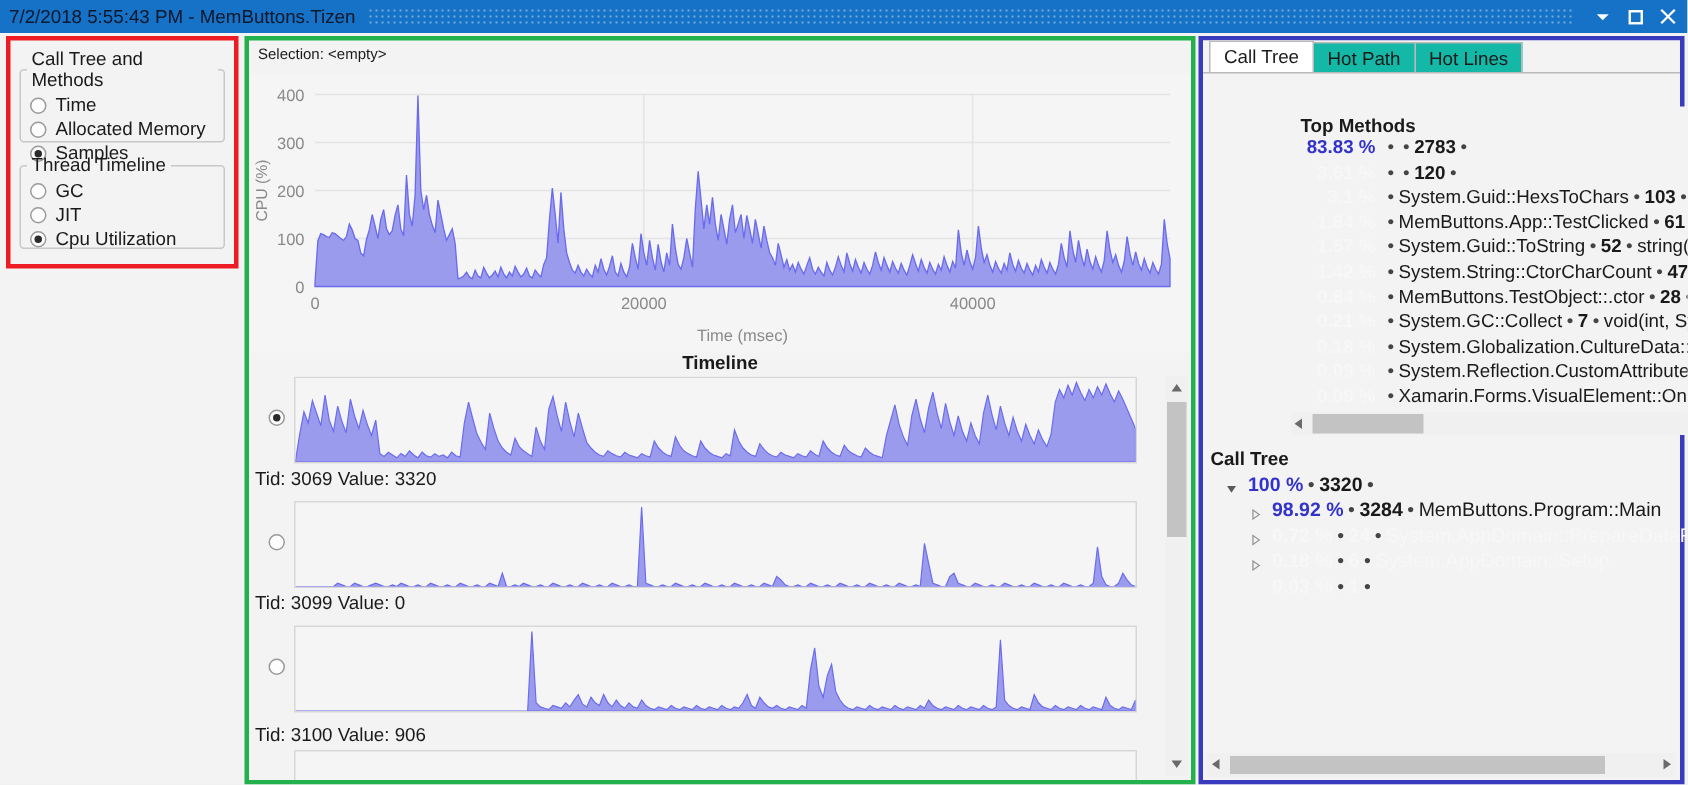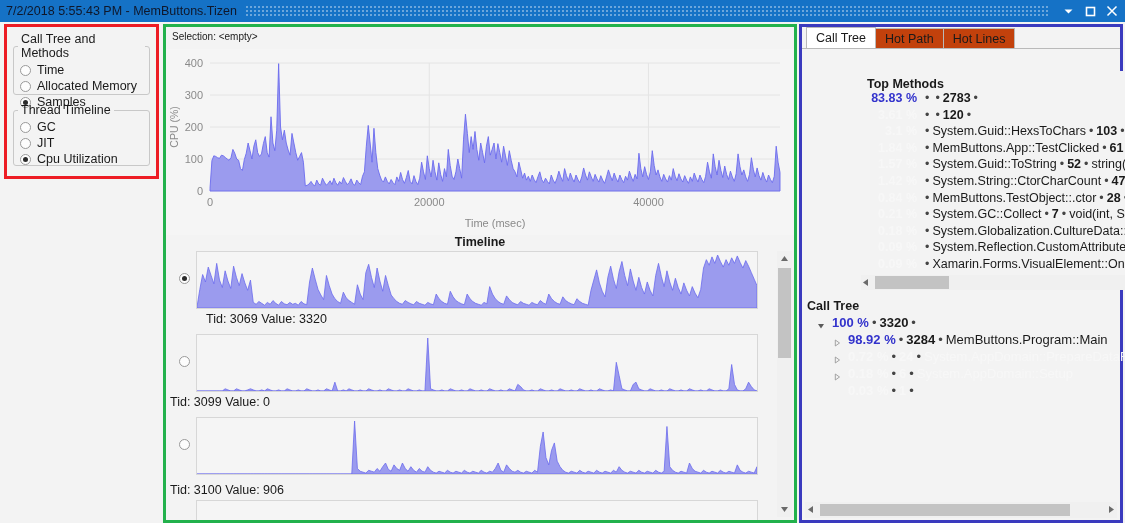--- a/index.html
+++ b/index.html
@@ -99,21 +99,21 @@
   #tl-scroll .thumb { position:absolute; left:1px; width:13px; background:#c3c3c3; }
 
   
   #right-panel {
     position:absolute; left:799px; top:2px; width:324px; height:499px;
     border:3px solid #3a3abe; background:#f3f3f3;
   }
   #tabstrip { display:flex; align-items:flex-end; height:22px; padding-left:4px; background:#f3f3f3; border-bottom:1px solid #b9b9b9; }
   .tab {
     height:20px; padding:2px 9px 0 9px; font-size:12.5px; color:#1a1a1a;
-    border:1px solid #b9b9b9; border-bottom:none; background:#c2410c;
+    border:1px solid #b9b9b9; border-bottom:none; background:#14b8a6;
     margin-right:-1px; line-height:17px;
   }
   .tab.active { background:#ffffff; height:21px; position:relative; z-index:2; }
 
   .section-title { font-size:12.5px; font-weight:bold; color:#1a1a1a; padding:6px 0 2px 6px; }
 
   
   #topmethods {
     position:absolute; left:20px; top:44px; width:312px; height:219px;
     background:#f3f3f3;
@@ -247,21 +247,21 @@
     <div id="timeline-area">
         <div class="tl-row">
           <div class="tl-radio-cell" style="top: 22px;">
             <span class="radio on" style="margin-right: 0px;"></span>
           </div>
           <div class="tl-plot" style="top: 0px; height: 58px;">
             <svg viewBox="0 0 560 56" preserveAspectRatio="none">
               <path d="M 0 56 L 0.00 55.07 L 2.81 37.40 L 5.63 22.53 L 8.44 29.96 L 11.26 15.09 L 14.07 23.46 L 16.88 31.82 L 19.70 11.37 L 22.51 28.11 L 25.33 35.54 L 28.14 18.81 L 30.95 29.04 L 33.77 36.47 L 36.58 14.16 L 39.40 25.32 L 42.21 33.68 L 45.03 21.60 L 47.84 30.89 L 50.65 38.33 L 53.47 28.11 L 56.28 50.42 L 59.10 52.28 L 61.91 49.49 L 64.72 51.35 L 67.54 53.21 L 70.35 50.42 L 73.17 52.28 L 75.98 48.56 L 78.79 51.35 L 81.61 53.21 L 84.42 49.49 L 87.24 51.82 L 90.05 52.75 L 92.86 50.42 L 95.68 52.28 L 98.49 51.35 L 101.31 53.21 L 104.12 49.49 L 106.93 51.82 L 109.75 52.75 L 112.56 29.96 L 115.38 16.02 L 118.19 27.18 L 121.01 37.40 L 123.82 42.98 L 126.63 47.63 L 129.45 23.46 L 132.26 33.68 L 135.08 42.05 L 137.89 46.70 L 140.70 49.49 L 143.52 51.35 L 146.33 40.19 L 149.15 45.77 L 151.96 48.56 L 154.77 50.42 L 157.59 52.28 L 160.40 32.75 L 163.22 42.05 L 166.03 47.63 L 168.84 20.67 L 171.66 12.30 L 174.47 25.32 L 177.29 35.54 L 180.10 16.02 L 182.91 29.04 L 185.73 39.26 L 188.54 23.46 L 191.36 33.68 L 194.17 42.98 L 196.98 46.70 L 199.80 49.49 L 202.61 51.35 L 205.43 52.28 L 208.24 48.56 L 211.06 50.42 L 213.87 51.82 L 216.68 52.75 L 219.50 49.49 L 222.31 51.35 L 225.13 52.28 L 227.94 53.21 L 230.75 50.42 L 233.57 51.82 L 236.38 52.75 L 239.20 42.05 L 242.01 46.70 L 244.82 49.49 L 247.64 51.35 L 250.45 52.28 L 253.27 39.26 L 256.08 44.84 L 258.89 48.56 L 261.71 50.42 L 264.52 51.82 L 267.34 52.75 L 270.15 42.05 L 272.96 46.70 L 275.78 49.49 L 278.59 51.35 L 281.41 52.28 L 284.22 53.21 L 287.04 50.42 L 289.85 51.82 L 292.66 34.61 L 295.48 42.05 L 298.29 46.70 L 301.11 49.49 L 303.92 51.35 L 306.73 52.28 L 309.55 43.91 L 312.36 47.63 L 315.18 50.42 L 317.99 51.82 L 320.80 52.75 L 323.62 49.49 L 326.43 51.35 L 329.25 52.28 L 332.06 53.21 L 334.87 50.42 L 337.69 51.82 L 340.50 52.75 L 343.32 48.56 L 346.13 50.89 L 348.94 52.28 L 351.76 42.05 L 354.57 46.70 L 357.39 49.49 L 360.20 51.35 L 363.02 52.28 L 365.83 44.84 L 368.64 48.56 L 371.46 50.42 L 374.27 51.82 L 377.09 52.75 L 379.90 46.70 L 382.71 49.49 L 385.53 51.35 L 388.34 52.28 L 391.16 53.21 L 393.97 38.33 L 396.78 28.11 L 399.60 17.88 L 402.41 30.89 L 405.23 39.26 L 408.04 44.84 L 410.85 25.32 L 413.67 14.16 L 416.48 27.18 L 419.30 36.47 L 422.11 19.74 L 424.92 9.51 L 427.74 23.46 L 430.55 33.68 L 433.37 16.95 L 436.18 29.04 L 438.99 38.33 L 441.81 25.32 L 444.62 35.54 L 447.44 42.05 L 450.25 29.96 L 453.07 38.33 L 455.88 43.91 L 458.69 23.46 L 461.51 11.37 L 464.32 24.39 L 467.14 34.61 L 469.95 18.81 L 472.76 29.96 L 475.58 38.33 L 478.39 26.25 L 481.21 35.54 L 484.02 42.05 L 486.83 30.89 L 489.65 38.33 L 492.46 43.91 L 495.28 34.61 L 498.09 41.12 L 500.90 45.77 L 503.72 37.40 L 506.53 16.02 L 509.35 7.65 L 512.16 13.23 L 514.97 4.86 L 517.79 11.37 L 520.60 3.00 L 523.42 9.51 L 526.23 15.09 L 529.05 7.65 L 531.86 13.23 L 534.67 5.79 L 537.49 11.37 L 540.30 3.93 L 543.12 10.44 L 545.93 16.02 L 548.74 8.58 L 551.56 14.16 L 554.37 20.67 L 557.19 27.18 L 560.00 33.68 L 560 56 Z" fill="#9b9bee" stroke="#6b6bee" stroke-width="0.8" vector-effect="non-scaling-stroke"></path>
             </svg>
           </div>
-          <div class="tl-label" style="top: 61px; margin-left: 36px;">Tid: 3069  Value: 3320</div>
+          <div class="tl-label" style="top: 61px;">Tid: 3069  Value: 3320</div>
         </div>
         <div class="tl-row">
           <div class="tl-radio-cell" style="top: 105px;">
             <span class="radio" style="margin-right: 0px;"></span>
           </div>
           <div class="tl-plot" style="top: 83px; height: 58px;">
             <svg viewBox="0 0 560 56" preserveAspectRatio="none">
               <path d="M 0 56 L 0.00 56.00 L 2.81 56.00 L 5.63 56.00 L 8.44 56.00 L 11.26 56.00 L 14.07 56.00 L 16.88 56.00 L 19.70 56.00 L 22.51 56.00 L 25.33 56.00 L 28.14 53.79 L 30.95 54.90 L 33.77 56.00 L 36.58 56.00 L 39.40 53.79 L 42.21 54.90 L 45.03 56.00 L 47.84 56.00 L 50.65 54.90 L 53.47 53.79 L 56.28 54.90 L 59.10 56.00 L 61.91 56.00 L 64.72 54.90 L 67.54 56.00 L 70.35 53.79 L 73.17 54.90 L 75.98 56.00 L 78.79 56.00 L 81.61 54.90 L 84.42 56.00 L 87.24 56.00 L 90.05 53.79 L 92.86 54.90 L 95.68 56.00 L 98.49 56.00 L 101.31 54.90 L 104.12 56.00 L 106.93 56.00 L 109.75 53.79 L 112.56 54.90 L 115.38 56.00 L 118.19 56.00 L 121.01 54.90 L 123.82 56.00 L 126.63 56.00 L 129.45 53.79 L 132.26 54.90 L 135.08 56.00 L 137.89 47.17 L 140.70 56.00 L 143.52 56.00 L 146.33 54.90 L 149.15 56.00 L 151.96 53.79 L 154.77 54.90 L 157.59 56.00 L 160.40 56.00 L 163.22 54.90 L 166.03 56.00 L 168.84 56.00 L 171.66 53.79 L 174.47 54.90 L 177.29 56.00 L 180.10 56.00 L 182.91 54.90 L 185.73 56.00 L 188.54 56.00 L 191.36 53.79 L 194.17 54.90 L 196.98 56.00 L 199.80 56.00 L 202.61 54.90 L 205.43 56.00 L 208.24 56.00 L 211.06 53.79 L 213.87 54.90 L 216.68 56.00 L 219.50 56.00 L 222.31 54.90 L 225.13 56.00 L 227.94 56.00 L 230.75 3.00 L 233.57 53.79 L 236.38 54.90 L 239.20 56.00 L 242.01 56.00 L 244.82 54.90 L 247.64 56.00 L 250.45 56.00 L 253.27 53.79 L 256.08 54.90 L 258.89 56.00 L 261.71 56.00 L 264.52 54.90 L 267.34 56.00 L 270.15 56.00 L 272.96 53.79 L 275.78 54.90 L 278.59 56.00 L 281.41 56.00 L 284.22 54.90 L 287.04 56.00 L 289.85 56.00 L 292.66 53.79 L 295.48 54.90 L 298.29 56.00 L 301.11 56.00 L 303.92 54.90 L 306.73 56.00 L 309.55 56.00 L 312.36 53.79 L 315.18 54.90 L 317.99 56.00 L 320.80 49.38 L 323.62 51.58 L 326.43 54.90 L 329.25 56.00 L 332.06 56.00 L 334.87 54.90 L 337.69 56.00 L 340.50 56.00 L 343.32 53.79 L 346.13 54.90 L 348.94 56.00 L 351.76 56.00 L 354.57 54.90 L 357.39 56.00 L 360.20 56.00 L 363.02 53.79 L 365.83 54.90 L 368.64 56.00 L 371.46 56.00 L 374.27 54.90 L 377.09 56.00 L 379.90 56.00 L 382.71 53.79 L 385.53 54.90 L 388.34 56.00 L 391.16 56.00 L 393.97 54.90 L 396.78 56.00 L 399.60 56.00 L 402.41 53.79 L 405.23 54.90 L 408.04 56.00 L 410.85 56.00 L 413.67 54.90 L 416.48 56.00 L 419.30 27.29 L 422.11 40.54 L 424.92 53.79 L 427.74 54.90 L 430.55 56.00 L 433.37 56.00 L 436.18 49.38 L 438.99 47.17 L 441.81 53.79 L 444.62 54.90 L 447.44 56.00 L 450.25 56.00 L 453.07 53.79 L 455.88 54.90 L 458.69 56.00 L 461.51 56.00 L 464.32 54.90 L 467.14 56.00 L 469.95 56.00 L 472.76 53.79 L 475.58 54.90 L 478.39 56.00 L 481.21 56.00 L 484.02 54.90 L 486.83 56.00 L 489.65 56.00 L 492.46 53.79 L 495.28 54.90 L 498.09 56.00 L 500.90 56.00 L 503.72 54.90 L 506.53 56.00 L 509.35 56.00 L 512.16 53.79 L 514.97 54.90 L 517.79 56.00 L 520.60 56.00 L 523.42 54.90 L 526.23 56.00 L 529.05 56.00 L 531.86 53.79 L 534.67 29.50 L 537.49 49.38 L 540.30 54.90 L 543.12 56.00 L 545.93 56.00 L 548.74 53.79 L 551.56 47.17 L 554.37 51.58 L 557.19 54.90 L 560.00 56.00 L 560 56 Z" fill="#9b9bee" stroke="#6b6bee" stroke-width="0.8" vector-effect="non-scaling-stroke"></path>
             </svg>
           </div>

